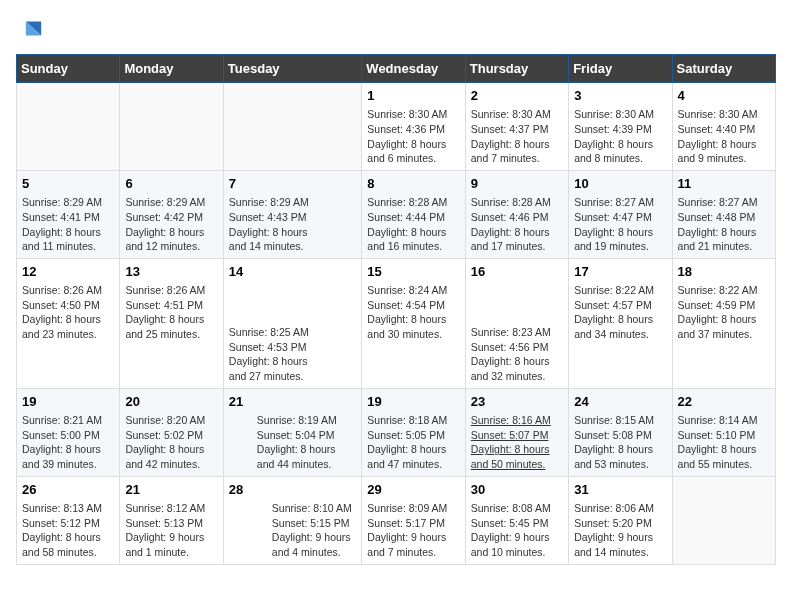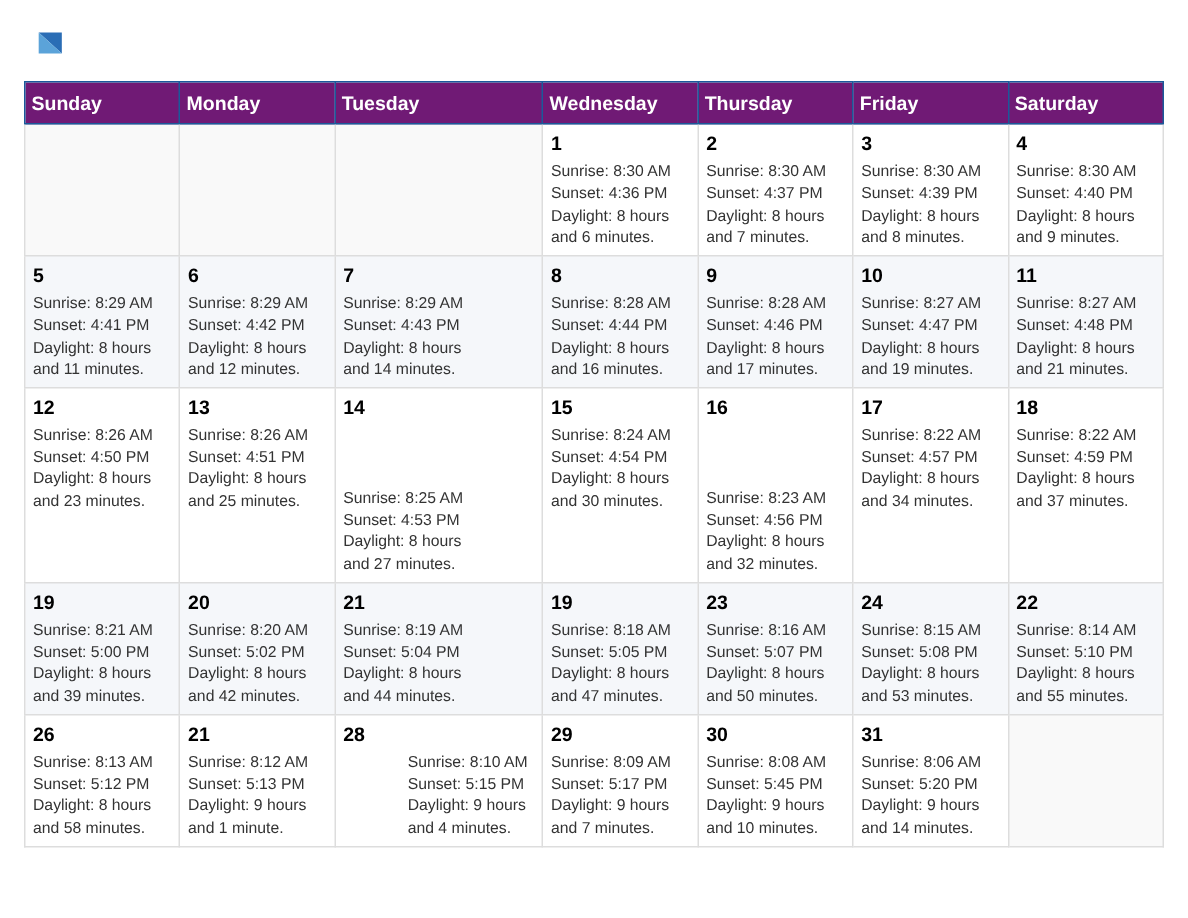--- a/index.html
+++ b/index.html
@@ -53,21 +53,21 @@
       font-size: 18px;
       color: #444;
       font-weight: normal;
     }
     .calendar {
       width: 100%;
       border-collapse: collapse;
       font-size: 11px;
     }
     .calendar thead th {
-      background: #701a75;
+      background: #404040;
       color: #fff;
       padding: 6px 4px;
       text-align: left;
       font-size: 13px;
       font-weight: bold;
       border: 1px solid #1a5a9a;
     }
     .calendar tbody tr {
       border-bottom: 1px solid #ccc;
     }
@@ -274,35 +274,35 @@
         </td>
         <td>
           <span class="day-number">20</span>
           <div class="day-info" style="white-space: pre-line;">Sunrise: 8:20 AM
 Sunset: 5:02 PM
 Daylight: 8 hours
 and 42 minutes.</div>
         </td>
         <td>
           <span class="day-number">21</span>
-          <div class="day-info" style="white-space: pre-line;">Sunrise: 8:19 AM
+          <div class="day-info" style="white-space: pre-line; margin-left: 28px;">Sunrise: 8:19 AM
 Sunset: 5:04 PM
 Daylight: 8 hours
 and 44 minutes.</div>
         </td>
         <td>
           <span class="day-number">19</span>
           <div class="day-info" style="white-space: pre-line;">Sunrise: 8:18 AM
 Sunset: 5:05 PM
 Daylight: 8 hours
 and 47 minutes.</div>
         </td>
         <td>
           <span class="day-number">23</span>
-          <div class="day-info" style="white-space: pre-line;">Sunrise: 8:16 AM
+          <div class="day-info" style="white-space: pre-line; text-decoration: underline;">Sunrise: 8:16 AM
 Sunset: 5:07 PM
 Daylight: 8 hours
 and 50 minutes.</div>
         </td>
         <td>
           <span class="day-number">24</span>
           <div class="day-info" style="white-space: pre-line;">Sunrise: 8:15 AM
 Sunset: 5:08 PM
 Daylight: 8 hours
 and 53 minutes.</div>

